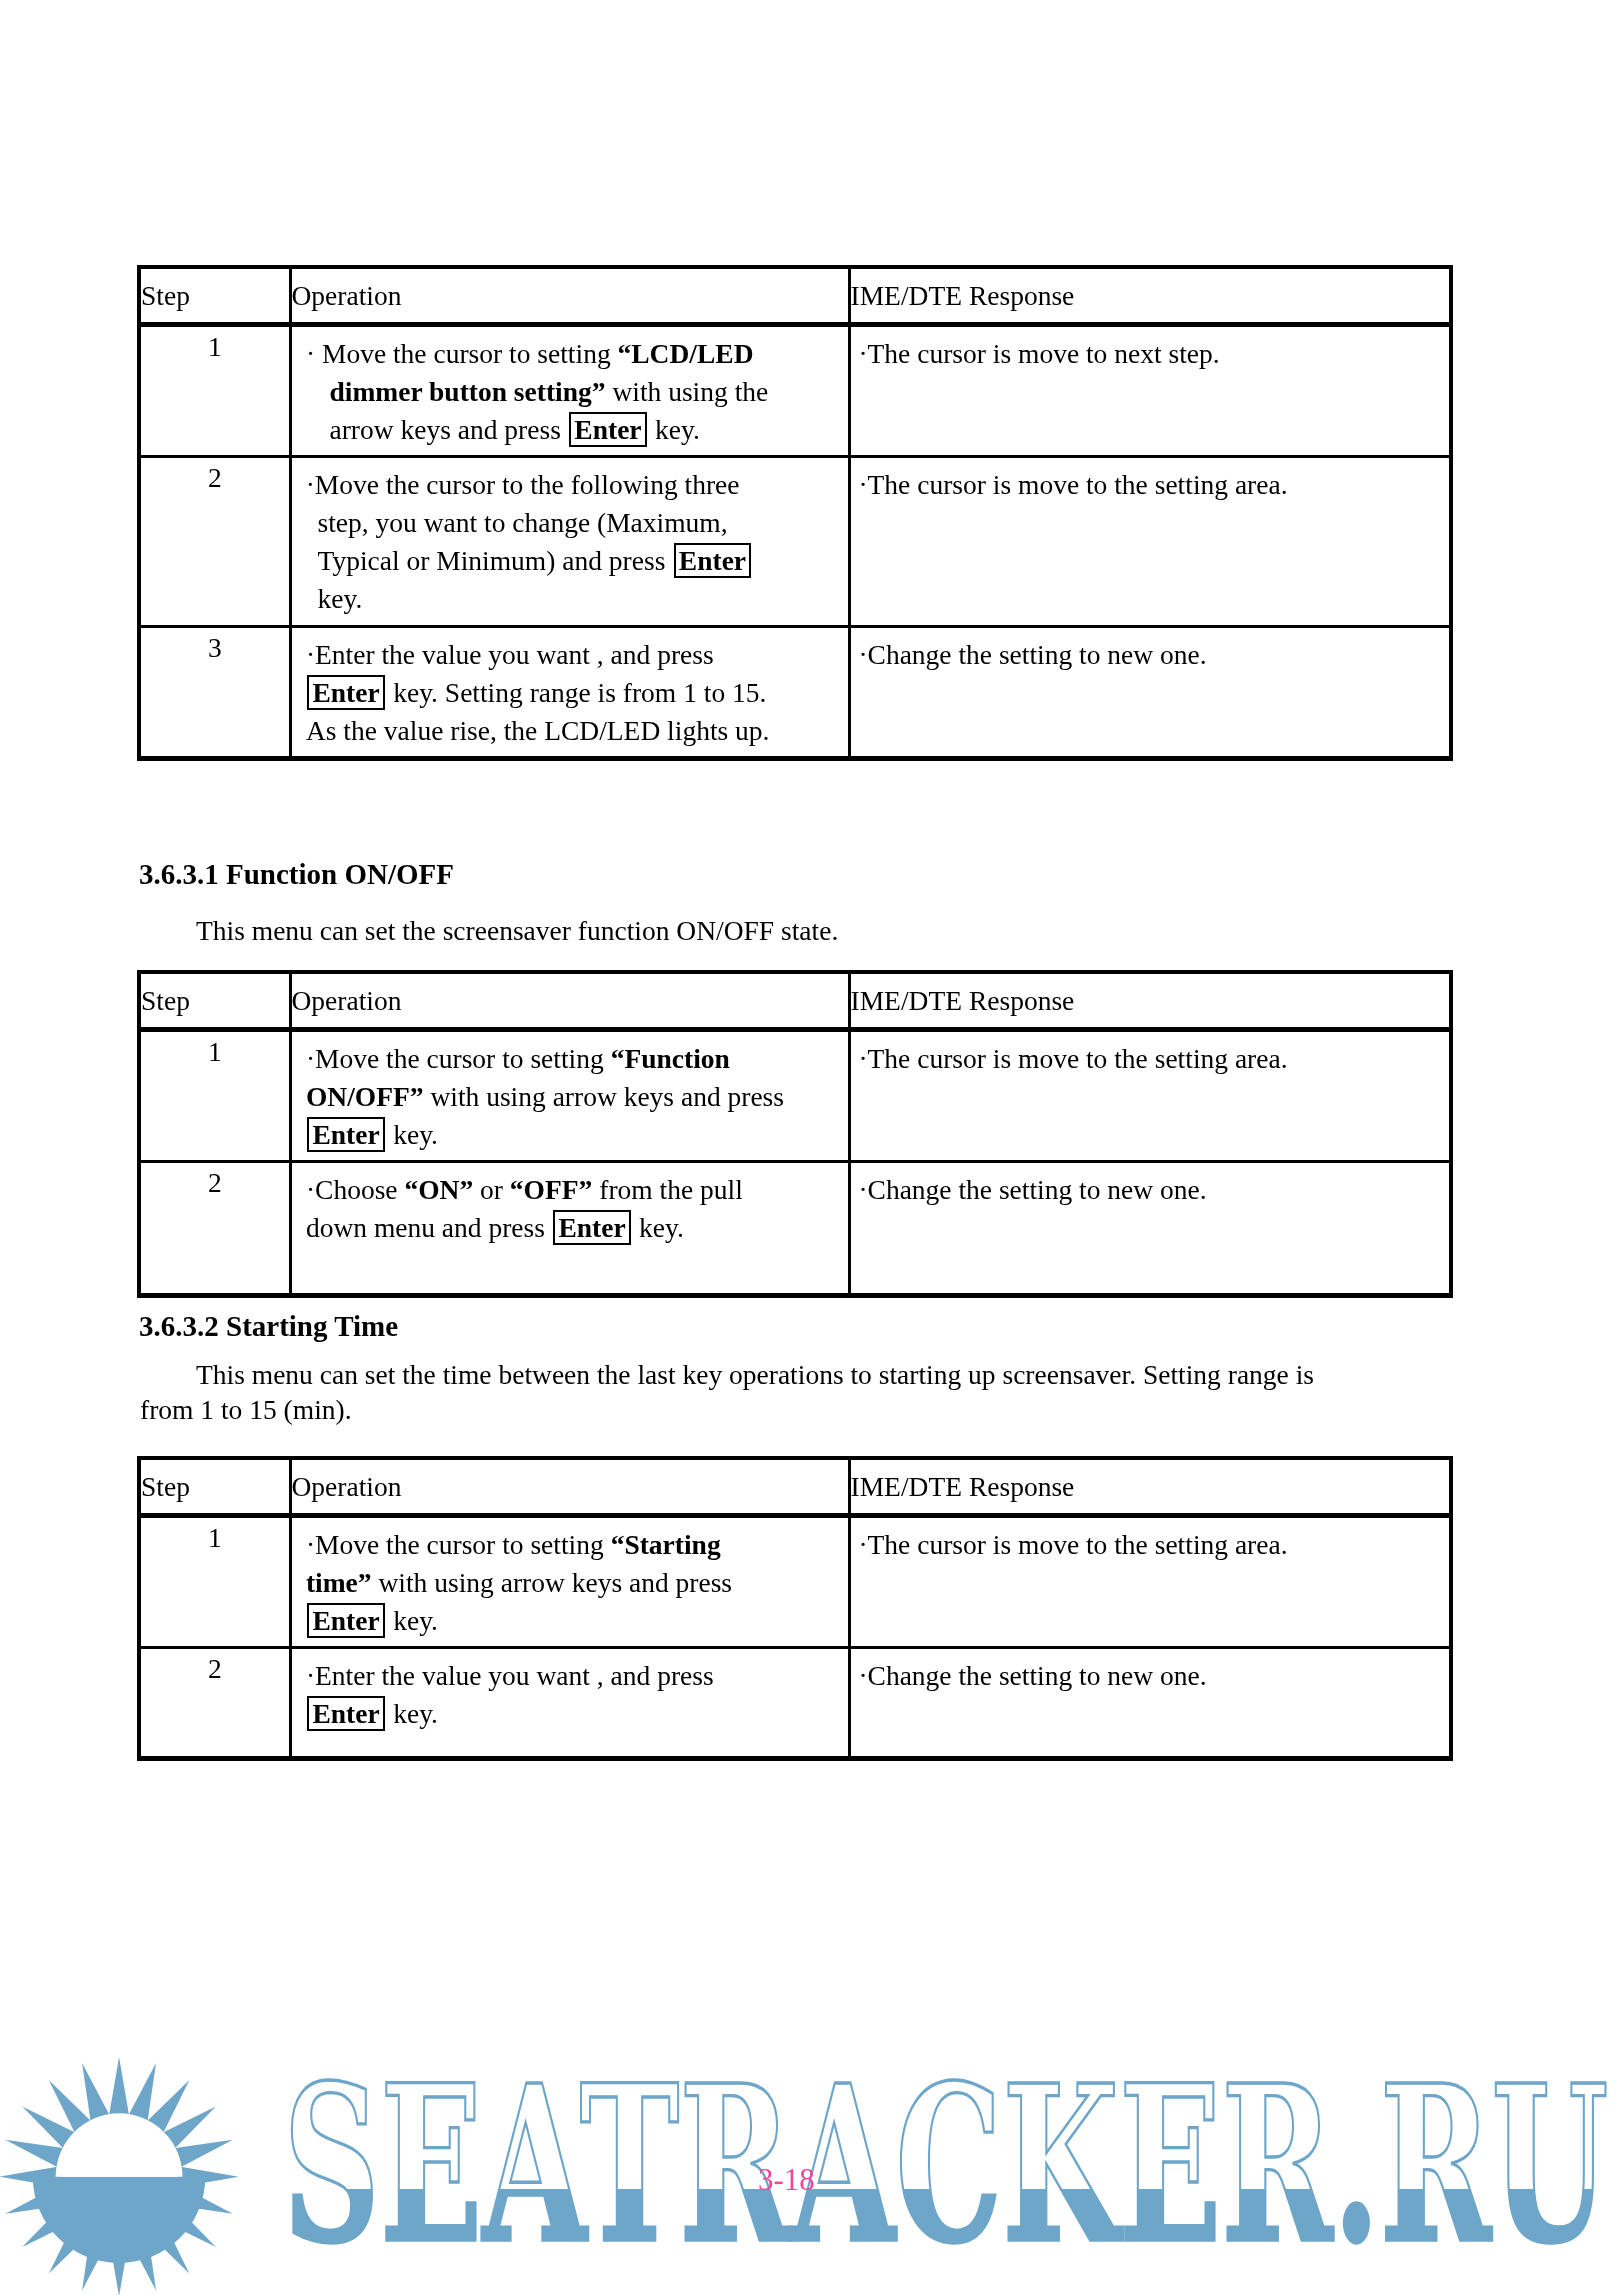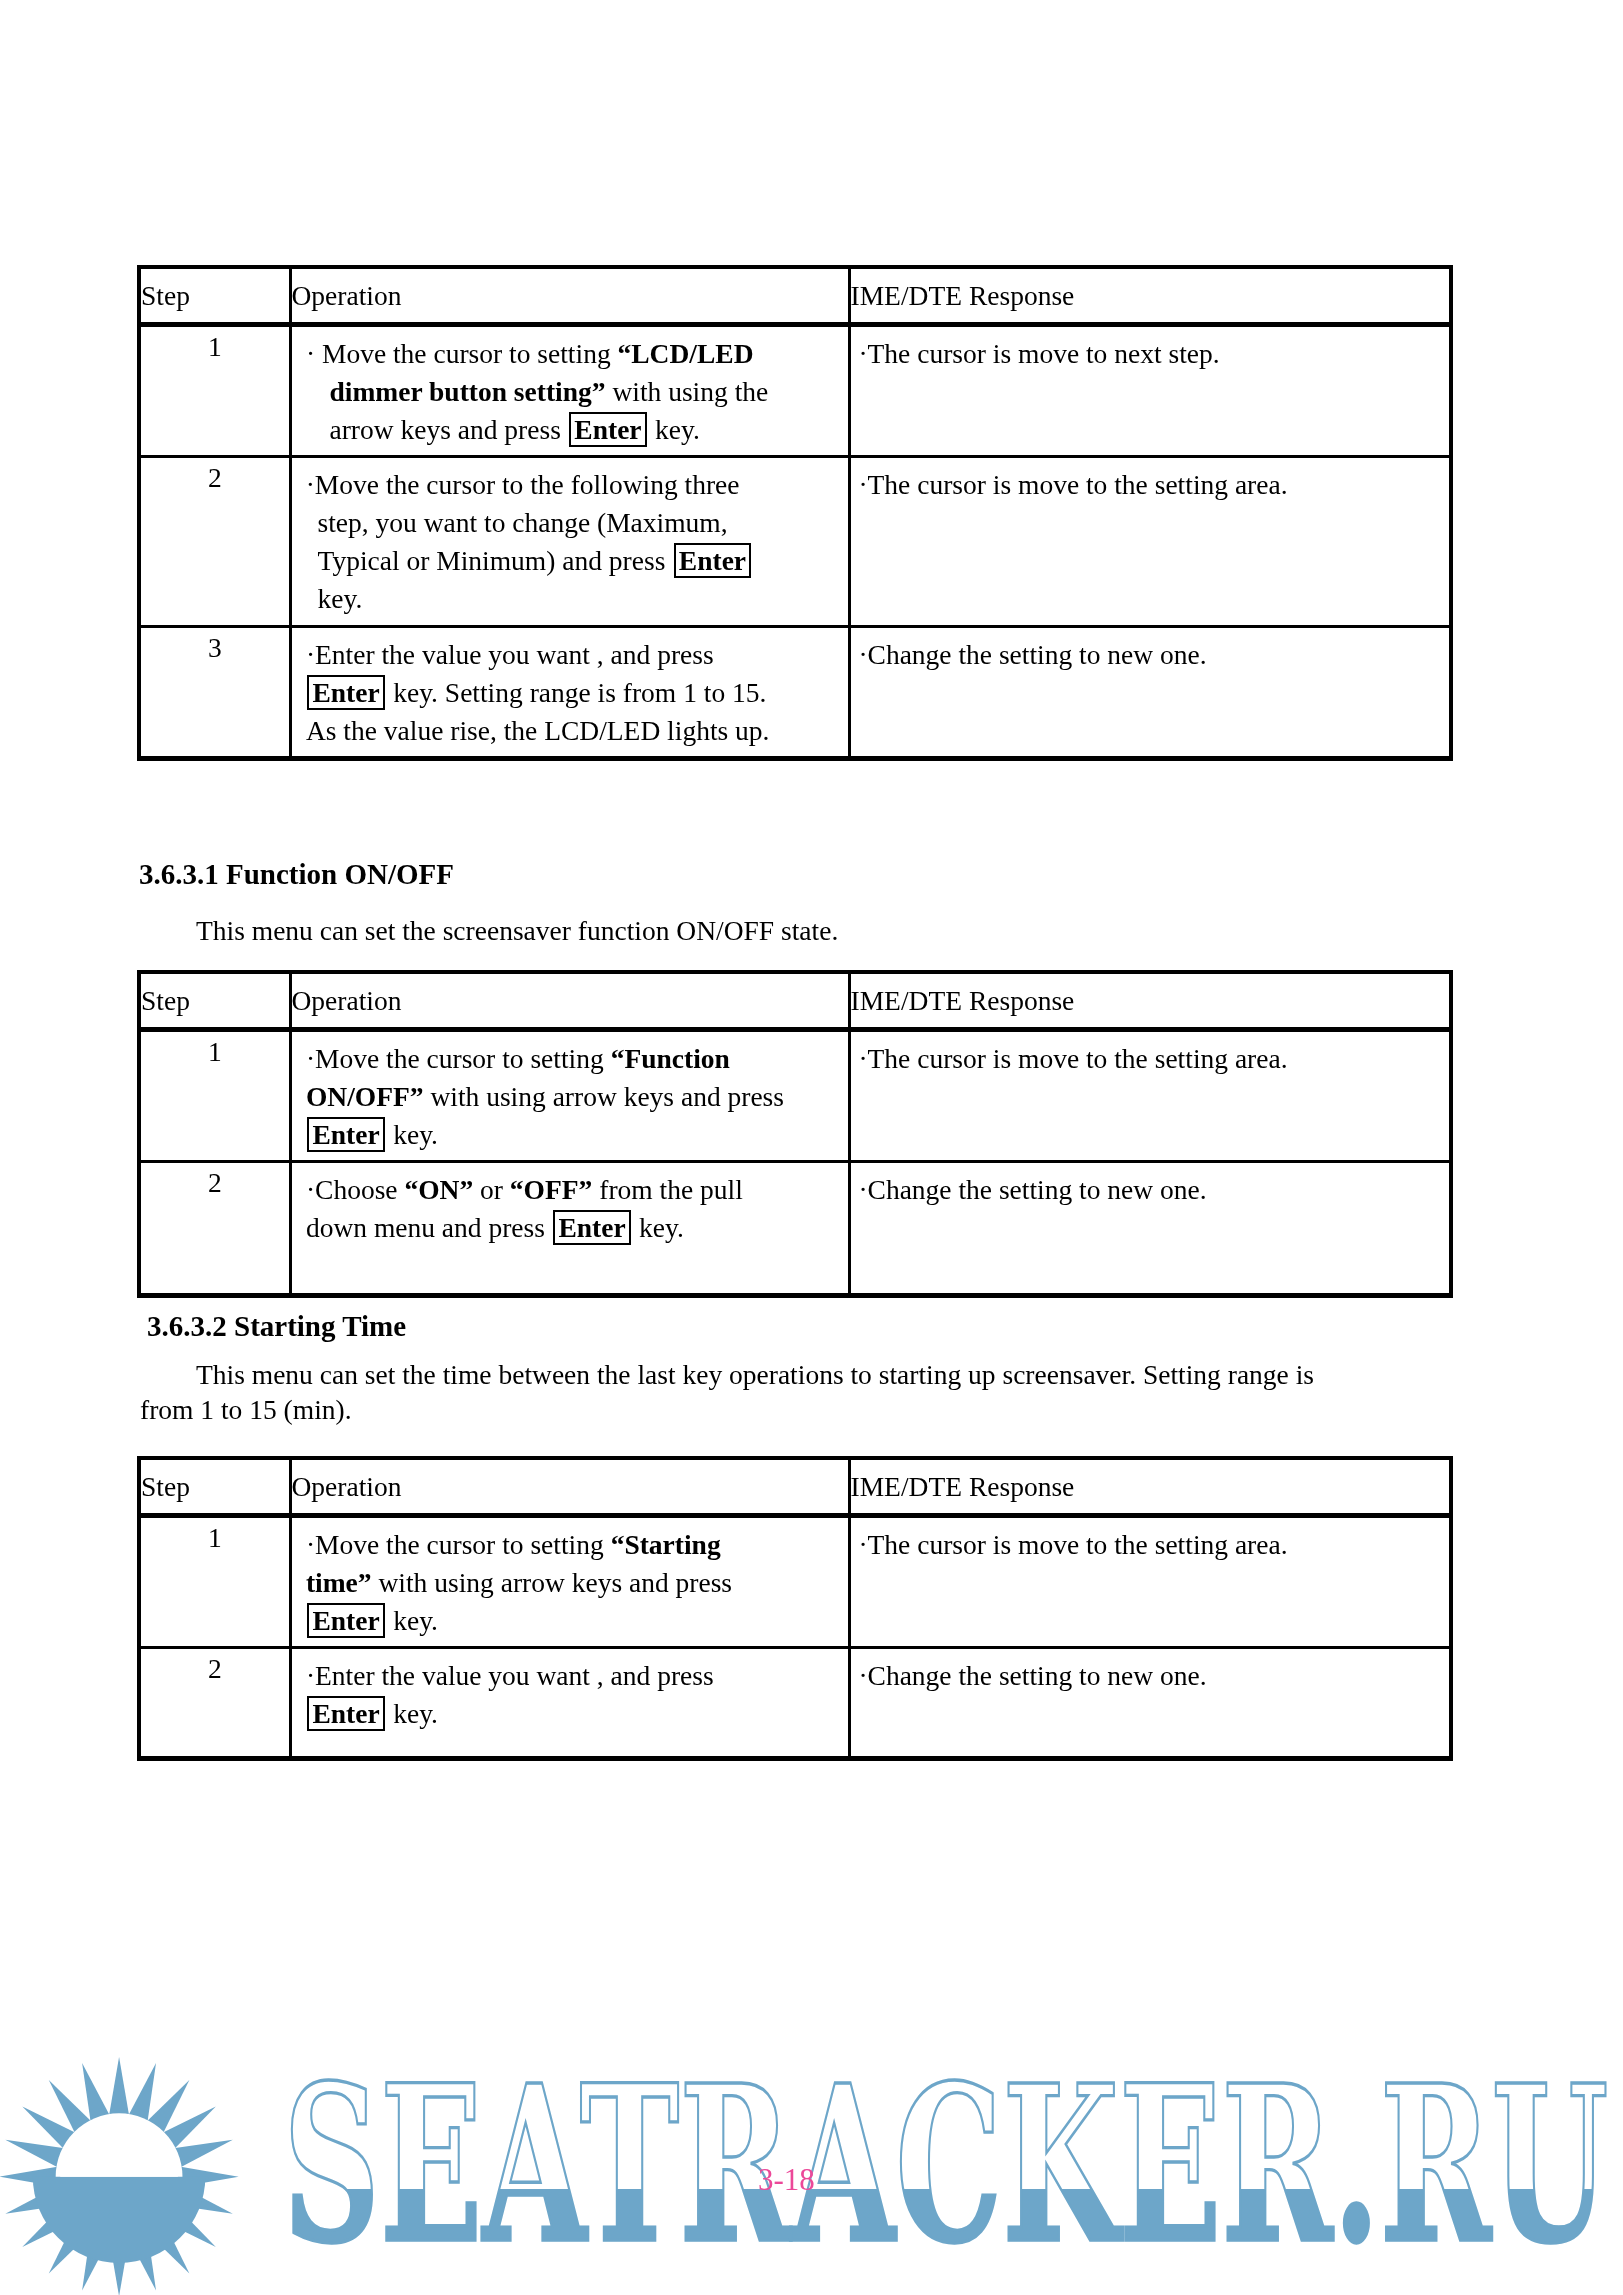--- a/index.html
+++ b/index.html
@@ -45,21 +45,21 @@
     position:absolute; left:137px; top:734px; width:1316px; height:36px;
     background:#d9d9d9; border-bottom:1.3px solid #c2c2c2;
     font-size:29px; font-weight:700; line-height:36px; padding-left:7.9px;
     box-sizing:border-box;
   }
   .subhead {
     position:absolute; left:139px;
     font-size:29px; font-weight:700; line-height:33px;
   }
   #h3631 { top:858px; }
-  #h3632 { top:1310px;margin-left:8px; }
+  #h3632 { top:1310px; }
   .para {
     position:absolute; left:140px; width:1315px;
     font-size:27.5px; line-height:35px; text-indent:56px;
     white-space:pre-wrap;
   }
   #p1 { top:787px; }
   #p2 { top:913px; }
   #p3 { top:1357px; }
 
   

